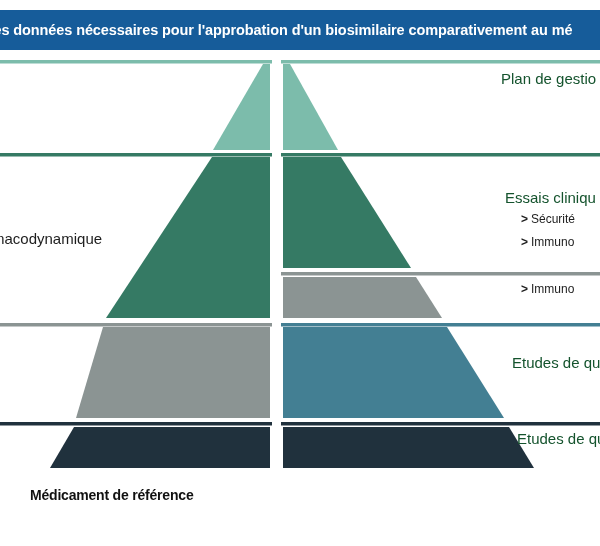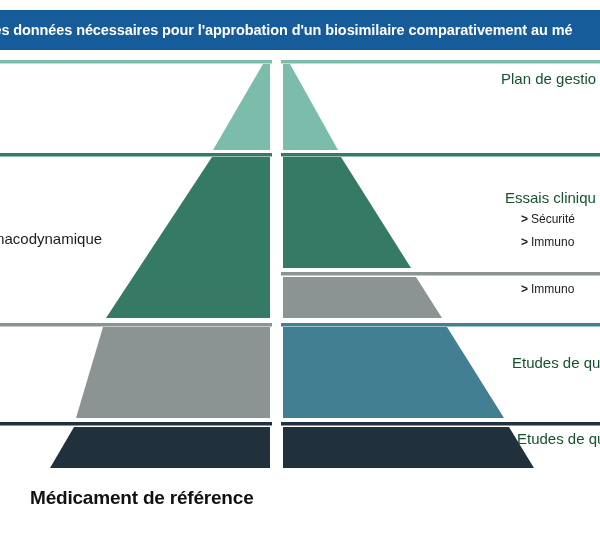--- a/index.html
+++ b/index.html
@@ -20,21 +20,21 @@
        color:#14532d;font-family:"Liberation Sans", sans-serif;}
   .sub{position:absolute;white-space:nowrap;font-size:12px;color:#1d1d1d;
        font-family:"Liberation Sans", sans-serif;}
   .sub .arrow{font-weight:800;display:inline-block;margin-right:3px;}
 
   
   .lbl-left{position:absolute;white-space:nowrap;font-size:15px;color:#1d1d1d;
             font-family:"Liberation Sans", sans-serif;}
 
   
-  .caption{position:absolute;white-space:nowrap;font-size:19px;font-weight:700;
+  .caption{position:absolute;white-space:nowrap;font-size:14px;font-weight:700;
            color:#111111;font-family:"Liberation Sans", sans-serif;
            letter-spacing:-0.2px;}
 </style>
 </head>
 <body>
 
 <div id="stage">
 
   <div class="header-bar">
     <span class="htxt">n des données nécessaires pour l'approbation d'un biosimilaire comparativement au mé</span>

